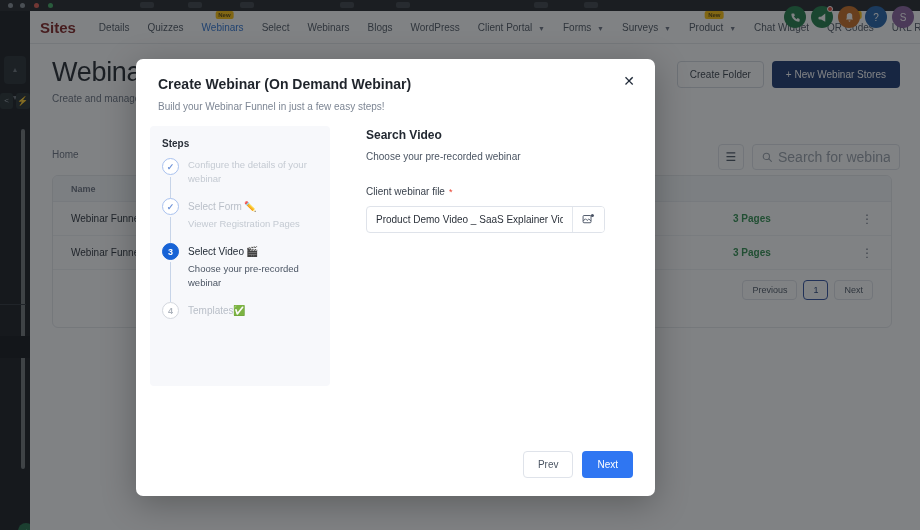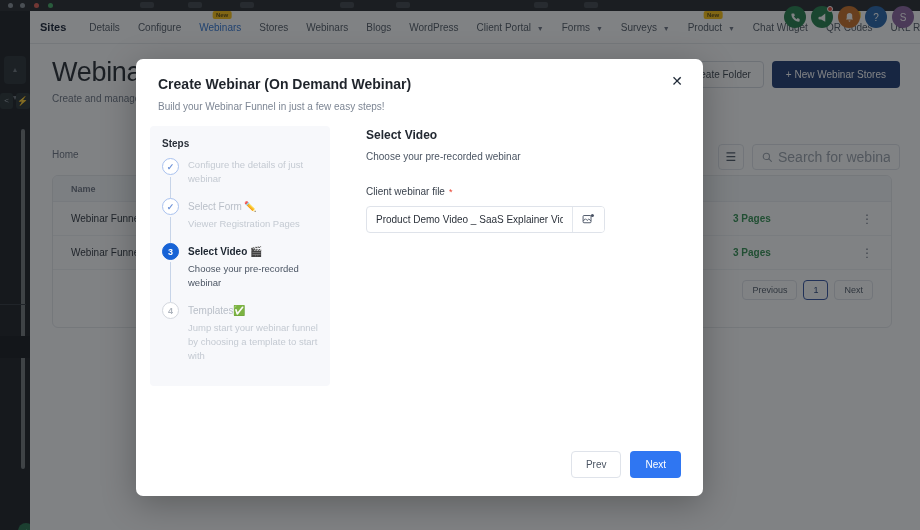--- a/index.html
+++ b/index.html
@@ -48,21 +48,21 @@
     position: absolute; top: 11px; left: 30px; width: 890px; height: 519px;
     background: #ffffff;
   }
 
   
   .topnav {
     position: absolute; top: 0; left: 0; width: 890px; height: 33px;
     background: #fff; border-bottom: 1px solid #e6e8ec;
     display: flex; align-items: center; padding-left: 10px; gap: 0px;
   }
-  .nav-brand { font-size: 11px; font-weight: 700; color: #0f172a; margin-right: 14px; }
+  .nav-brand { font-size: 15px; font-weight: 700; color: #7f1d1d; margin-right: 14px; }
   .nav-item {
     position: relative; font-size: 10px; color: #4d5560; padding: 0 9px;
     white-space: nowrap; cursor: pointer;
   }
   .nav-item.active { color: #2d72d2; }
   .nav-caret { font-size: 7px; margin-left: 3px; color: #6b7280; }
   .nav-badge {
     position: absolute; top: -11px; left: 50%; transform: translateX(-40%);
     background: #ffc107; color: #5a4300; font-size: 6px; font-weight: 700;
     padding: 1px 3px; border-radius: 2px; line-height: 1;
@@ -139,21 +139,21 @@
   }
 
   
   .scrim {
     position: absolute; top: 0; left: 0; width: 920px; height: 530px;
     background: rgba(24,27,31,0.55); z-index: 50;
   }
 
   
   .modal {
-    position: absolute; left: 136px; top: 59px; width: 567px; height: 437px;
+    position: absolute; left: 136px; top: 59px; width: 519px; height: 437px;
     background: #fff; border-radius: 7px; z-index: 60;
     box-shadow: 0 8px 34px rgba(0,0,0,0.28);
     display: flex; flex-direction: column;
   }
   .modal-head { padding: 17px 22px 0 22px; position: relative; }
   .modal-title { font-size: 14px; font-weight: 700; color: #1f242b; }
   .modal-sub { font-size: 10px; color: #7d8694; margin-top: 9px; }
   .modal-close {
     position: absolute; right: 16px; top: 12px; width: 20px; height: 20px;
     display: flex; align-items: center; justify-content: center;
@@ -173,21 +173,21 @@
     display: flex; align-items: center; justify-content: center;
     font-size: 9px; font-weight: 700;
   }
   .step.done .bullet { border: 1.3px solid #a9c2ef; color: #6f94d8; background: #fff; }
   .step.active .bullet { background: #1763d6; color: #fff; border: 1.3px solid #1763d6; }
   .step.todo .bullet { border: 1.3px solid #d3d7de; color: #aeb4bd; background: #fff; }
   .step .line {
     position: absolute; left: 8px; top: 19px; bottom: 0; width: 1.4px; background: #c7d4e8;
   }
   .step:last-child .line { display: none; }
-  .step .s-name { font-size: 10px; font-weight: 700; line-height: 17px; }
+  .step .s-name { font-size: 10px; font-weight: 400; line-height: 17px; }
   .step .s-desc { font-size: 9.5px; line-height: 14px; margin-top: 2px; }
   .step.done .s-name, .step.todo .s-name { color: #b9bfc8; font-weight: 400; }
   .step.done .s-desc, .step.todo .s-desc { color: #c4cad2; }
   .step.active .s-name { color: #1c2530; }
   .step.active .s-desc { color: #4b5563; }
 
   .video-panel { flex: 1; padding-left: 36px; padding-top: 2px; }
   .vp-title { font-size: 12px; font-weight: 700; color: #232932; }
   .vp-sub { font-size: 10px; color: #4b5563; margin-top: 9px; }
   .vp-label { font-size: 10px; color: #3a424d; margin-top: 24px; }
@@ -248,28 +248,28 @@
   </div>
 
   <div class="page">
 
     <div class="topnav">
       <div class="nav-brand">Sites</div>
       <div class="nav-item">
         <span>Details</span>
       </div>
       <div class="nav-item">
-        <span>Configure</span>
+        <span>Quizzes</span>
       </div>
       <div class="nav-item active">
         <span class="nav-badge">New</span>
         <span>Webinars</span>
       </div>
       <div class="nav-item">
-        <span>Stores</span>
+        <span>Select</span>
       </div>
       <div class="nav-item">
         <span>Webinars</span>
       </div>
       <div class="nav-item">
         <span>Blogs</span>
       </div>
       <div class="nav-item">
         <span>WordPress</span>
       </div>
@@ -385,47 +385,46 @@
     </div>
 
     <div class="modal-body">
 
       <div class="steps-panel">
         <div class="steps-title">Steps</div>
 
         <div class="step done">
           <div class="bullet">✓</div>
           <div class="line"></div>
-          <div class="s-desc">Configure the details of just webinar</div>
+          <div class="s-desc">Configure the details of your webinar</div>
         </div>
 
         <div class="step done">
           <div class="bullet">✓</div>
           <div class="line"></div>
           <div class="s-name">Select Form ✏️</div>
           <div class="s-desc">Viewer Registration Pages</div>
         </div>
 
         <div class="step active">
           <div class="bullet">3</div>
           <div class="line"></div>
           <div class="s-name">Select Video 🎬</div>
           <div class="s-desc">Choose your pre-recorded webinar</div>
         </div>
 
         <div class="step todo">
           <div class="bullet">4</div>
 
           <div class="s-name">Templates✅</div>
-          <div class="s-desc">Jump start your webinar funnel by choosing a template to start with</div>
         </div>
       </div>
 
       <div class="video-panel">
-        <div class="vp-title">Select Video</div>
+        <div class="vp-title">Search Video</div>
         <div class="vp-sub">Choose your pre-recorded webinar</div>
         <div class="vp-label">
           <span>Client webinar file</span><span class="req">*</span>
         </div>
         <div class="file-row">
           <input type="text" value="Product Demo Video _ SaaS Explainer Video ." style="">
           <div class="file-btn">
             <svg width="13" height="13" viewBox="0 0 18 18" fill="none" stroke="#4a5364" stroke-width="1.3">
               <rect x="1.5" y="3.5" width="11" height="10" rx="1.3"></rect>
               <path d="M1.8 11l3-3 2.4 2.4 2.2-2.2 2.8 2.8"></path>

